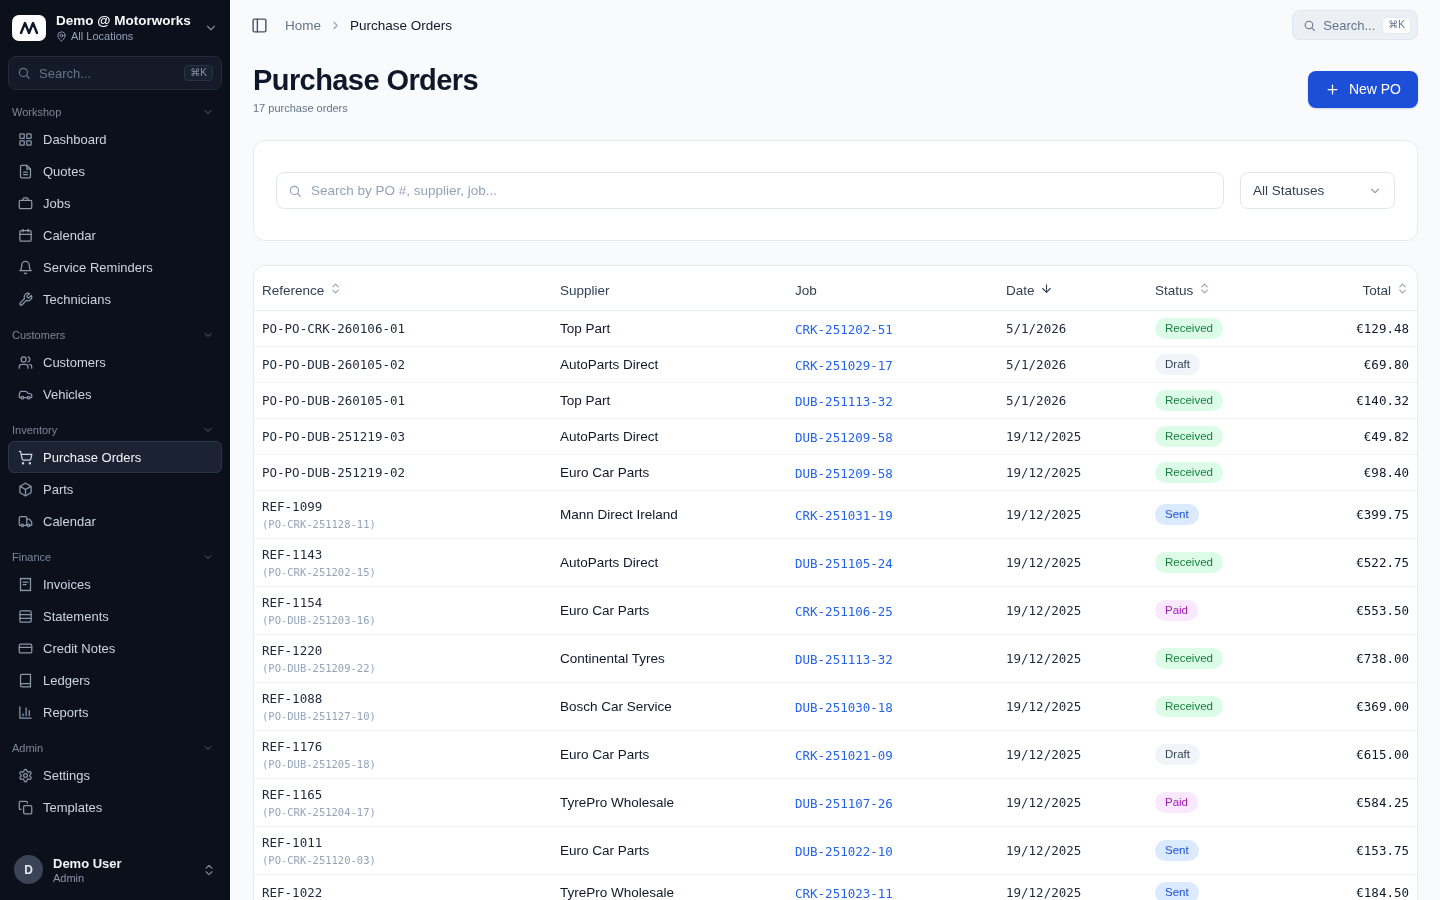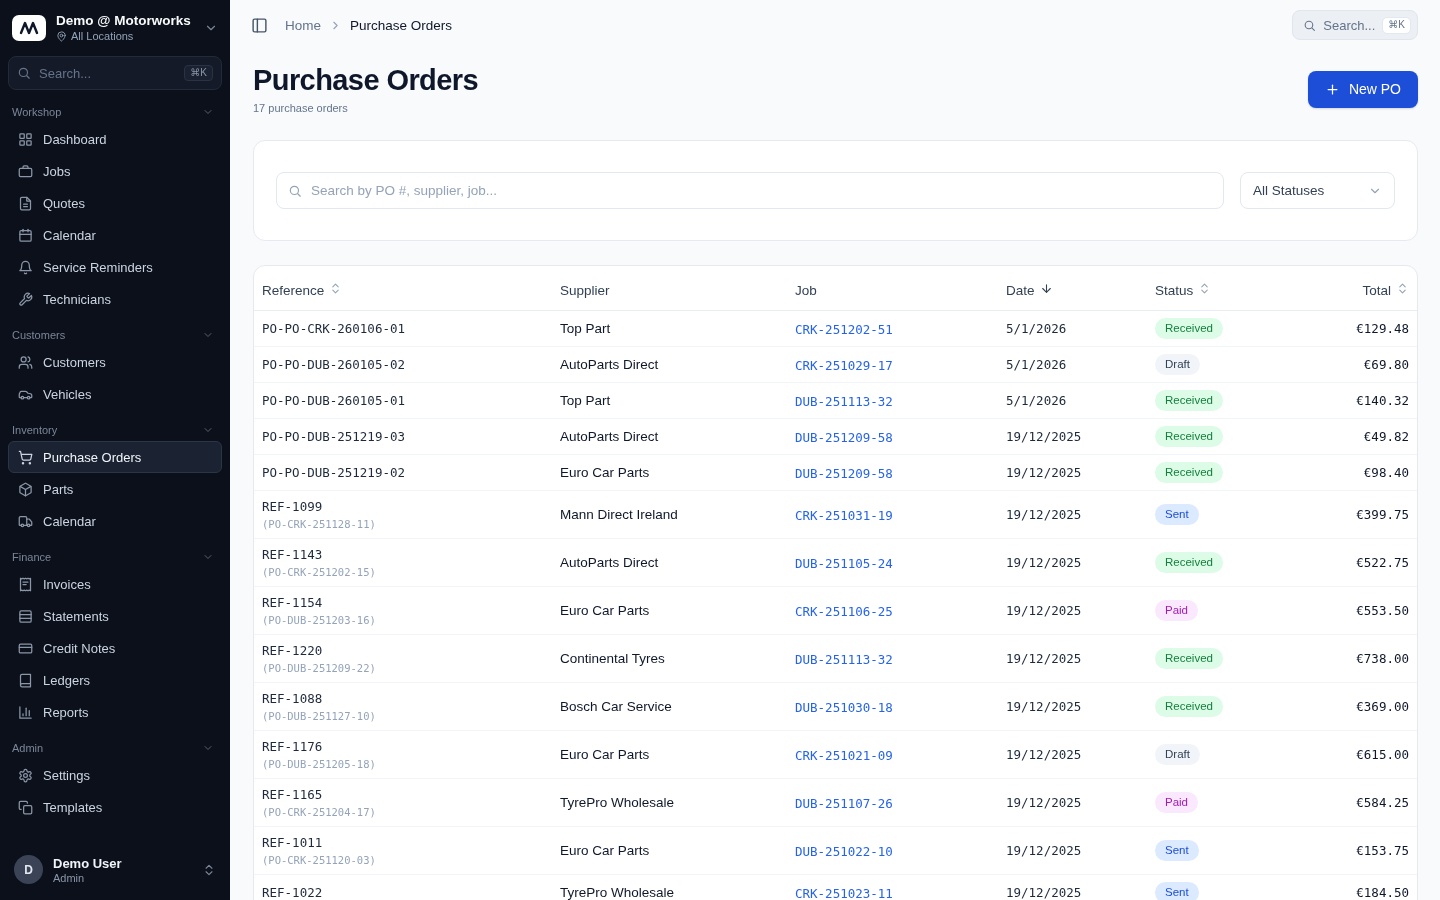--- a/index.html
+++ b/index.html
@@ -146,36 +146,36 @@
                 <rect x="14" y="3" width="7" height="7" rx="1"></rect>
                 <rect x="3" y="14" width="7" height="7" rx="1"></rect>
                 <rect x="14" y="14" width="7" height="7" rx="1"></rect>
               </svg>
             </span>
             <span class="nav-label">Dashboard</span>
           </div>
           <div class="nav-item">
             <span class="nav-icon">
               <svg viewBox="0 0 24 24" fill="none" stroke="currentColor" stroke-width="2" stroke-linecap="round" stroke-linejoin="round">
-                <rect x="2" y="7" width="20" height="13" rx="2"></rect>
-                <path d="M16 7V5a2 2 0 0 0-2-2h-4a2 2 0 0 0-2 2v2"></path>
-              </svg>
-            </span>
-            <span class="nav-label">Jobs</span>
-          </div>
-          <div class="nav-item">
-            <span class="nav-icon">
-              <svg viewBox="0 0 24 24" fill="none" stroke="currentColor" stroke-width="2" stroke-linecap="round" stroke-linejoin="round">
                 <path d="M14 2H6a2 2 0 0 0-2 2v16a2 2 0 0 0 2 2h12a2 2 0 0 0 2-2V8z"></path>
                 <path d="M14 2v6h6"></path>
                 <path d="M9 13h6"></path>
                 <path d="M9 17h6"></path>
               </svg>
             </span>
             <span class="nav-label">Quotes</span>
+          </div>
+          <div class="nav-item">
+            <span class="nav-icon">
+              <svg viewBox="0 0 24 24" fill="none" stroke="currentColor" stroke-width="2" stroke-linecap="round" stroke-linejoin="round">
+                <rect x="2" y="7" width="20" height="13" rx="2"></rect>
+                <path d="M16 7V5a2 2 0 0 0-2-2h-4a2 2 0 0 0-2 2v2"></path>
+              </svg>
+            </span>
+            <span class="nav-label">Jobs</span>
           </div>
           <div class="nav-item">
             <span class="nav-icon">
               <svg viewBox="0 0 24 24" fill="none" stroke="currentColor" stroke-width="2" stroke-linecap="round" stroke-linejoin="round">
                 <rect x="3" y="4" width="18" height="17" rx="2"></rect>
                 <path d="M16 2v4"></path>
                 <path d="M8 2v4"></path>
                 <path d="M3 10h18"></path>
               </svg>
             </span>

